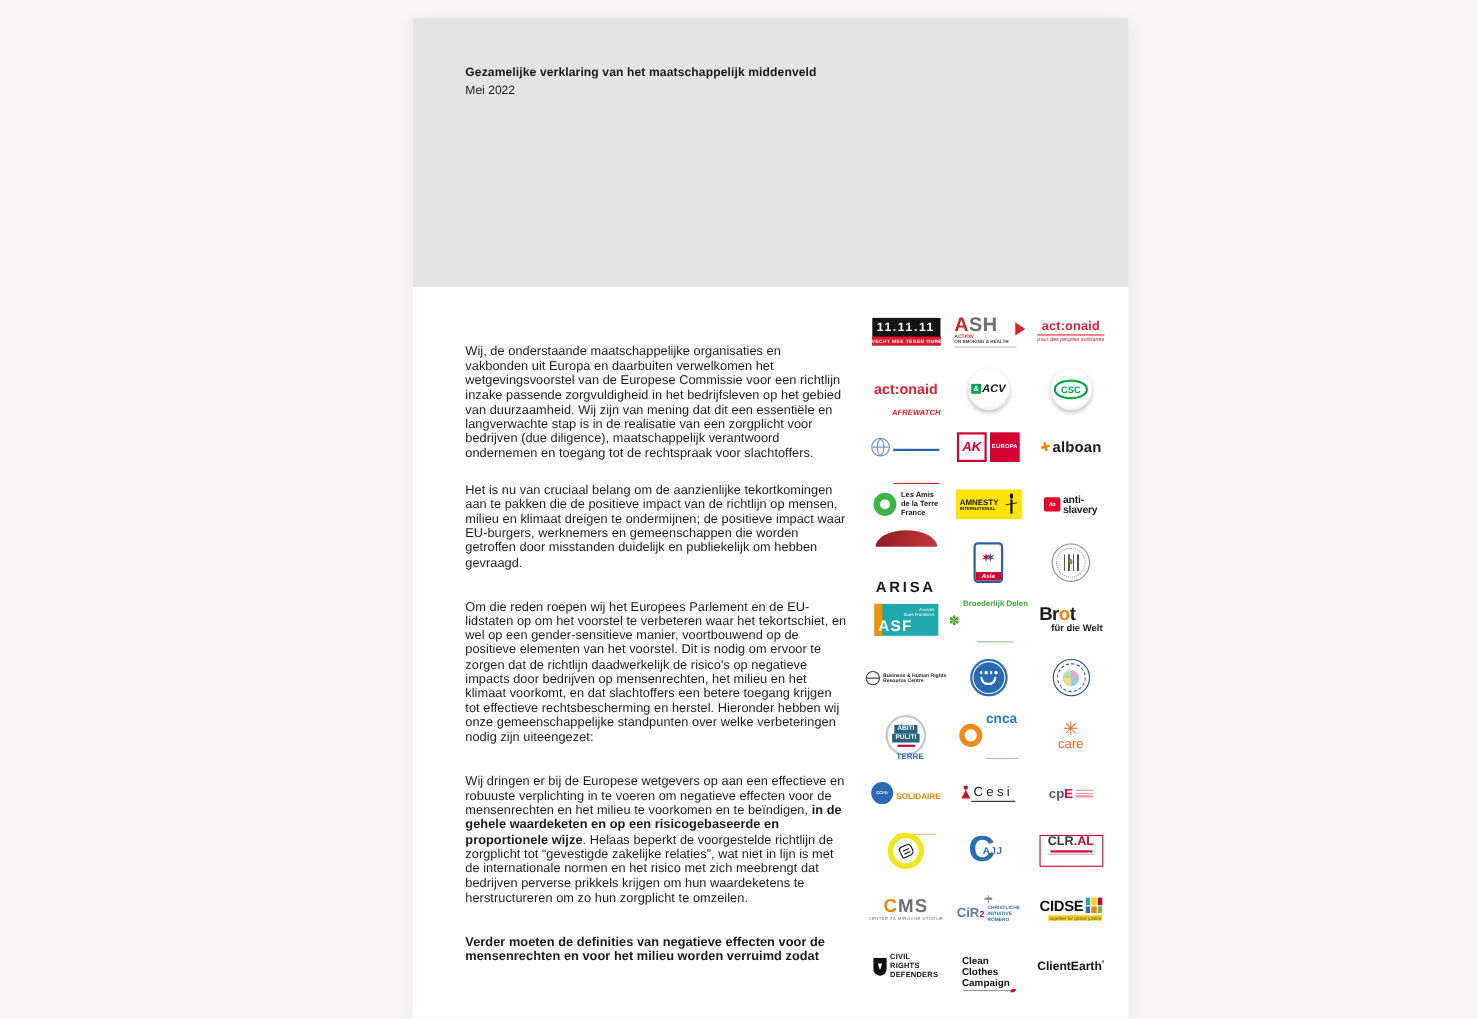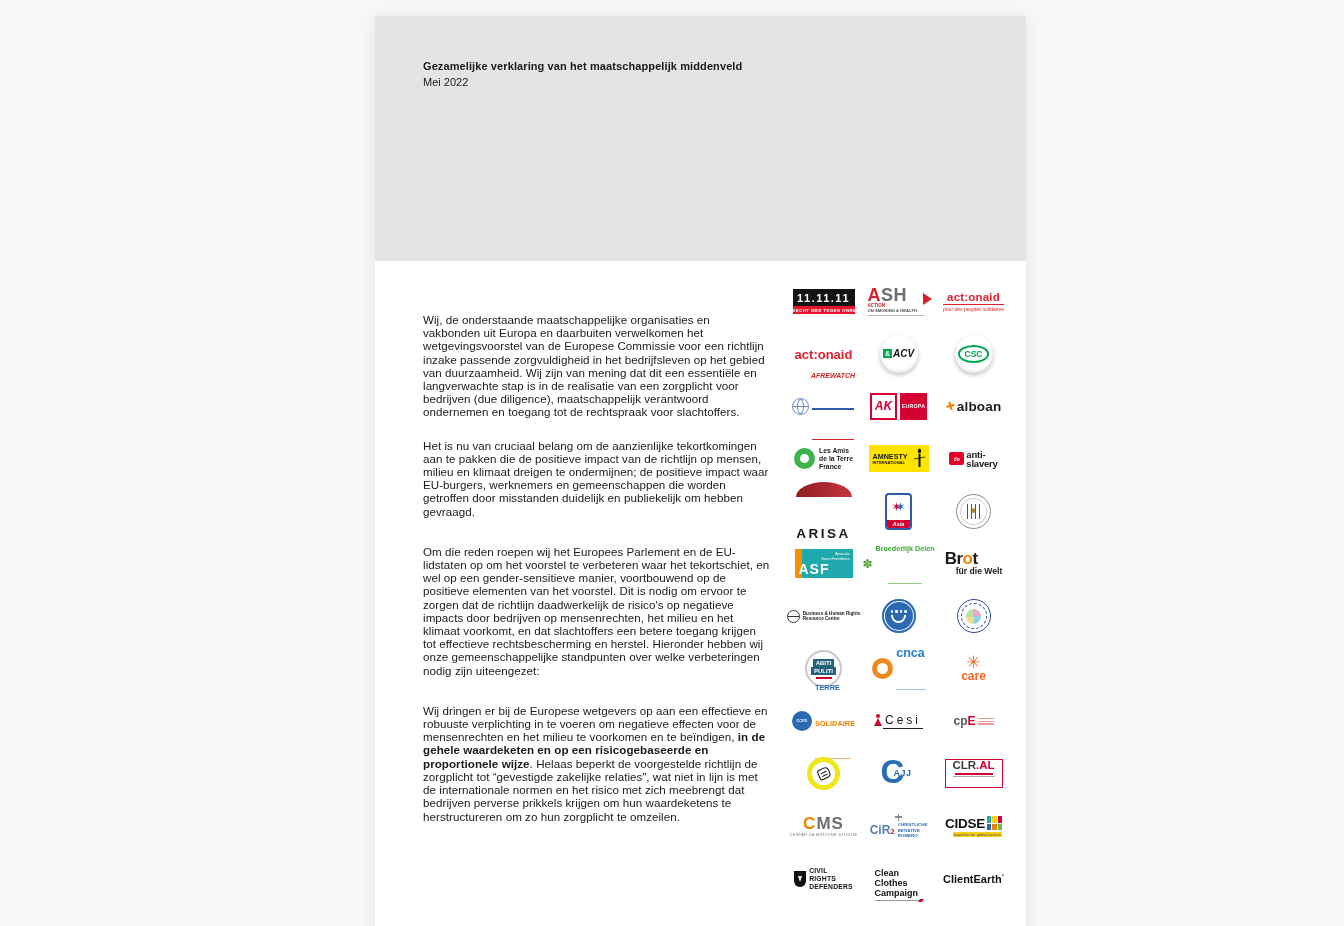--- a/index.html
+++ b/index.html
@@ -144,21 +144,21 @@
 
   
   .l-cnca { display:flex; align-items:center; gap:3px; }
   .l-cnca .don { width:21px; height:21px; border-radius:50%; border:5px solid #f18a1e; flex:none; }
   .l-cnca .nm { color:#2980c4; font-weight:bold; font-size:12.5px; line-height:11px; }
   .l-cnca .sb { height:1px; width:30px; background:#9ec4e0; margin-top:1.5px; }
 
   
   .l-care { display:flex; flex-direction:column; align-items:center; }
   .l-care .sun { color:#f26522; font-size:17px; line-height:16px; }
-  .l-care .nm { color:#f26522; font-weight:bold; font-size:12px; line-height:11px; }
+  .l-care .nm { color:#f26522; font-weight:normal; font-size:12px; line-height:11px; }
 
   
   .l-ts { display:flex; align-items:center; gap:3px; }
   .l-ts .blob { width:20px; height:20px; border-radius:50%; background:#2b6ab3; color:#fff; font-size:3.8px; font-weight:bold; display:flex; align-items:center; justify-content:center; flex:none; }
   .l-ts .t1 { color:#2b6ab3; font-weight:bold; font-size:7.4px; line-height:8px; }
   .l-ts .t2 { color:#f08300; font-weight:bold; font-size:7.4px; line-height:8px; }
   .l-ts .sb { height:1px; width:36px; background:#f4b77d; margin-top:1.5px; }
 
   
   .l-cesi { display:flex; align-items:flex-end; gap:1px; }
@@ -239,20 +239,21 @@
     <div class="date">Mei 2022</div>
   </header>
 
   <div class="doc-body">
 
     <div class="text-col">
       <p>Wij, de onderstaande maatschappelijke organisaties en vakbonden uit Europa en daarbuiten verwelkomen het wetgevingsvoorstel van de Europese Commissie voor een richtlijn inzake passende zorgvuldigheid in het bedrijfsleven op het gebied van duurzaamheid. Wij zijn van mening dat dit een essentiële en langverwachte stap is in de realisatie van een zorgplicht voor bedrijven (due diligence), maatschappelijk verantwoord ondernemen en toegang tot de rechtspraak voor slachtoffers.</p>
       <p class="gap">Het is nu van cruciaal belang om de aanzienlijke tekortkomingen aan te pakken die de positieve impact van de richtlijn op mensen, milieu en klimaat dreigen te ondermijnen; de positieve impact waar EU-burgers, werknemers en gemeenschappen die worden getroffen door misstanden duidelijk en publiekelijk om hebben gevraagd.</p>
       <p class="gap">Om die reden roepen wij het Europees Parlement en de EU-lidstaten op om het voorstel te verbeteren waar het tekortschiet, en wel op een gender-sensitieve manier, voortbouwend op de positieve elementen van het voorstel. Dit is nodig om ervoor te zorgen dat de richtlijn daadwerkelijk de risico's op negatieve impacts door bedrijven op mensenrechten, het milieu en het klimaat voorkomt, en dat slachtoffers een betere toegang krijgen tot effectieve rechtsbescherming en herstel. Hieronder hebben wij onze gemeenschappelijke standpunten over welke verbeteringen nodig zijn uiteengezet:</p>
       <p class="gap"><span>Wij dringen er bij de Europese wetgevers op aan een effectieve en robuuste verplichting in te voeren om negatieve effecten voor de mensenrechten en het milieu te voorkomen en te beïndigen, </span><strong>in de gehele waardeketen en op een risicogebaseerde en proportionele wijze</strong><span>. Helaas beperkt de voorgestelde richtlijn de zorgplicht tot “gevestigde zakelijke relaties”, wat niet in lijn is met de internationale normen en het risico met zich meebrengt dat bedrijven perverse prikkels krijgen om hun waardeketens te herstructureren om zo hun zorgplicht te omzeilen.</span></p>
+      <p class="bold">Verder moeten de definities van negatieve effecten voor de mensenrechten en voor het milieu worden verruimd zodat</p>
     </div>
 
     <div class="logo-col">
 
       <div class="cell">
         <div class="l-eleven">
           <div class="num">11.11.11</div>
           <div class="tag">VECHT MEE TEGEN ONRECHT</div>
         </div>
       </div>

